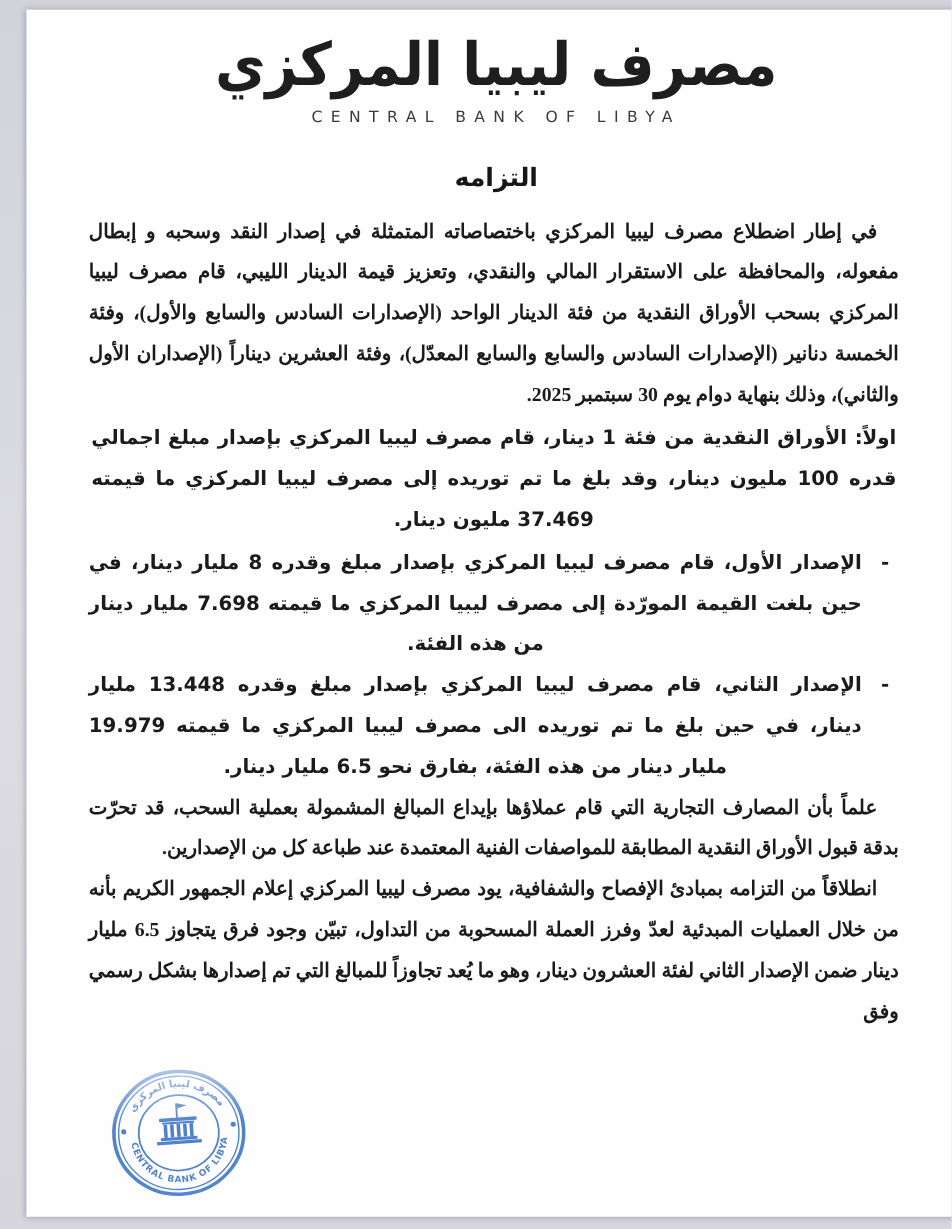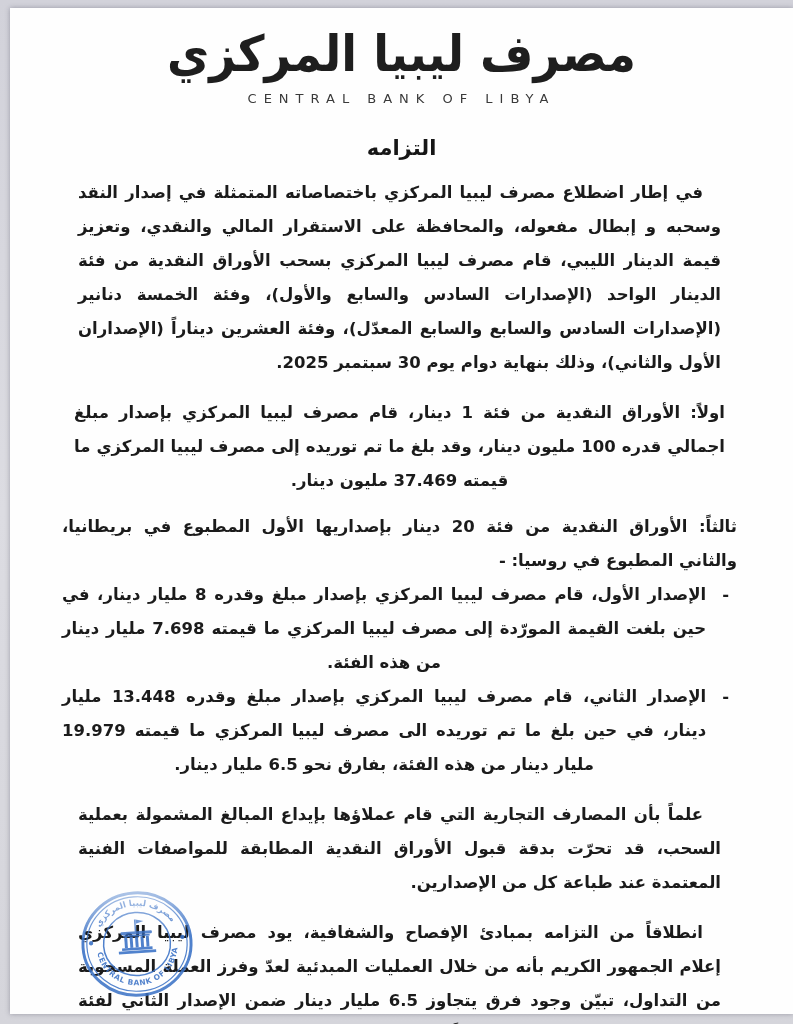--- a/index.html
+++ b/index.html
@@ -4,21 +4,21 @@
 <title>Document</title>
 <style>
   html,body{margin:0;padding:0;}
   body{
     width:793px;height:1024px;overflow:hidden;
     background:#d8d8de;
     font-family:"DejaVu Sans",sans-serif;
   }
   .scene{
     width:793px;height:1024px;
-    padding:8px 5px 10px 10px;box-sizing:border-box;
+    padding:8px 5px 10px 22px;box-sizing:border-box;
     background:linear-gradient(180deg,#d2d2da 0%,#dcdce2 50%,#d5d5db 100%);
   }
   .page{
     position:relative;
     width:783px;height:1006px;
     background:#fefefe;
     box-shadow:0 0 5px rgba(40,40,60,.35);
     direction:rtl;
     color:#1b1b1b;
     box-sizing:border-box;
@@ -41,23 +41,23 @@
     text-align:center;
     font-size:21px;font-weight:bold;color:#161616;
   }
   
   .doc-body{
     padding:0 56px 0 52px;
     font-size:16.5px;font-weight:bold;
     line-height:34px;
     text-align:justify;
   }
-  .para{margin:16px;text-align:justify;}
+  .para{margin:0;text-align:justify;font-family:Liberation Serif, serif;}
   .indent{text-indent:18px;}
-  .item{margin:12px;text-align:justify;text-align-last:center;}
+  .item{margin:2px;text-align:justify;text-align-last:center;}
   .item-flat{margin:0;text-align:justify;text-align-last:right;}
   .bullet{display:flex;gap:16px;padding-right:8px;}
   .dash{flex:none;}
   .btext{flex:1;margin:0;text-align:justify;text-align-last:center;}
   
   .stamp{
     position:absolute;left:68px;top:880px;
     width:118px;height:112px;
     transform:rotate(-4deg);
     opacity:.95;
@@ -80,21 +80,20 @@
     <h1 class="stmt-title">التزامه</h1>
 
     <main class="doc-body">
 
       <p class="para indent">في إطار اضطلاع مصرف ليبيا المركزي باختصاصاته المتمثلة في إصدار النقد وسحبه و إبطال مفعوله، والمحافظة على الاستقرار المالي والنقدي، وتعزيز قيمة الدينار الليبي، قام مصرف ليبيا المركزي بسحب الأوراق النقدية من فئة الدينار الواحد (الإصدارات السادس والسابع والأول)، وفئة الخمسة دنانير (الإصدارات السادس والسابع والسابع المعدّل)، وفئة العشرين ديناراً (الإصداران الأول والثاني)، وذلك بنهاية دوام يوم 30 سبتمبر 2025.</p>
 
 
       <p class="item">اولاً: الأوراق النقدية من فئة 1 دينار، قام مصرف ليبيا المركزي بإصدار مبلغ اجمالي قدره 100 مليون دينار، وقد بلغ ما تم توريده إلى مصرف ليبيا المركزي ما قيمته 37.469 مليون دينار.</p>
 
 
-      <p class="item-flat">ثالثاً: الأوراق النقدية من فئة 20 دينار بإصداريها الأول المطبوع في بريطانيا، والثاني المطبوع في روسيا: -</p>
 
       <div class="bullet">
         <span class="dash">-</span>
         <p class="btext">الإصدار الأول، قام مصرف ليبيا المركزي بإصدار مبلغ وقدره 8 مليار دينار، في حين بلغت القيمة المورّدة إلى مصرف ليبيا المركزي ما قيمته 7.698 مليار دينار من هذه الفئة.</p>
       </div>
 
       <div class="bullet">
         <span class="dash">-</span>
         <p class="btext">الإصدار الثاني، قام مصرف ليبيا المركزي بإصدار مبلغ وقدره 13.448 مليار دينار، في حين بلغ ما تم توريده الى مصرف ليبيا المركزي ما قيمته 19.979 مليار دينار من هذه الفئة، بفارق نحو 6.5 مليار دينار.</p>
       </div>

